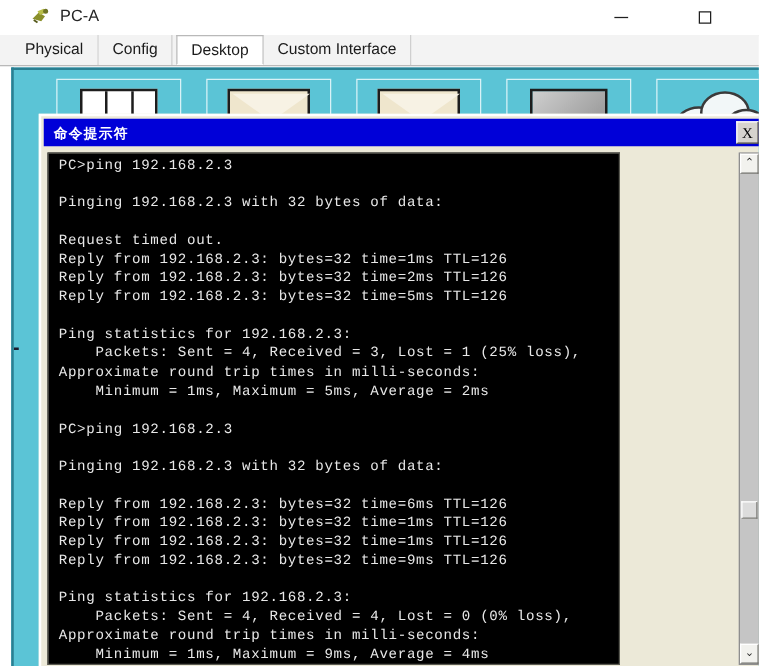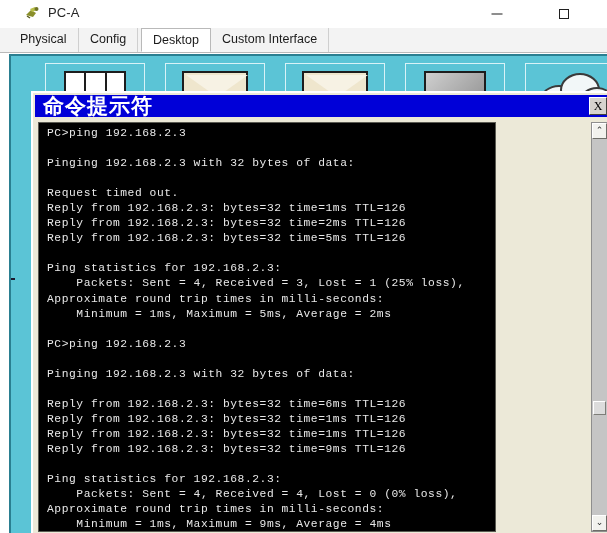--- a/index.html
+++ b/index.html
@@ -209,21 +209,21 @@
   #terminal-titlebar {
     position: absolute;
     left: 2px; top: 2px;
     width: 574px;
     height: 22px;
     background: #0000d8;
   }
   #terminal-title {
     position: absolute;
     left: 8px; top: 1px;
-    font-size: 21px;
+    font-size: 11px;
     line-height: 21px;
     color: #ffffff;
     font-family: "DejaVu Sans", sans-serif;
     font-weight: bold;
     letter-spacing: 1px;
     white-space: nowrap;
   }
   #terminal-close {
     position: absolute;
     right: 2px; top: 2px;

